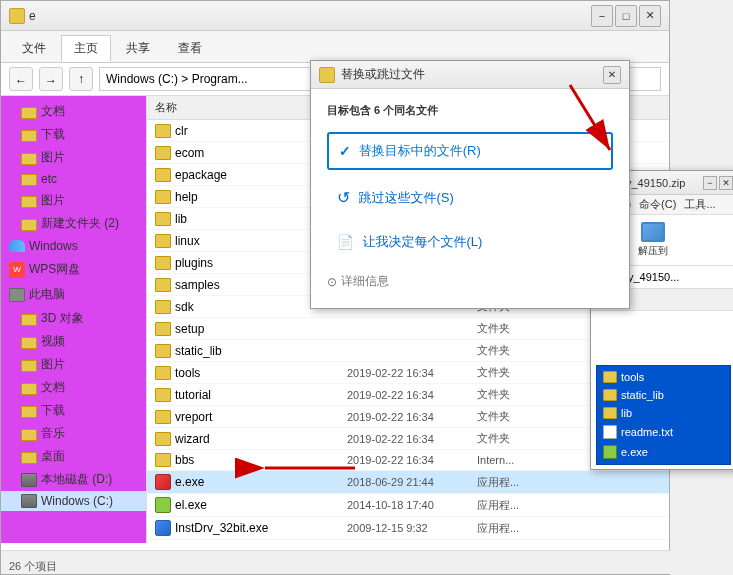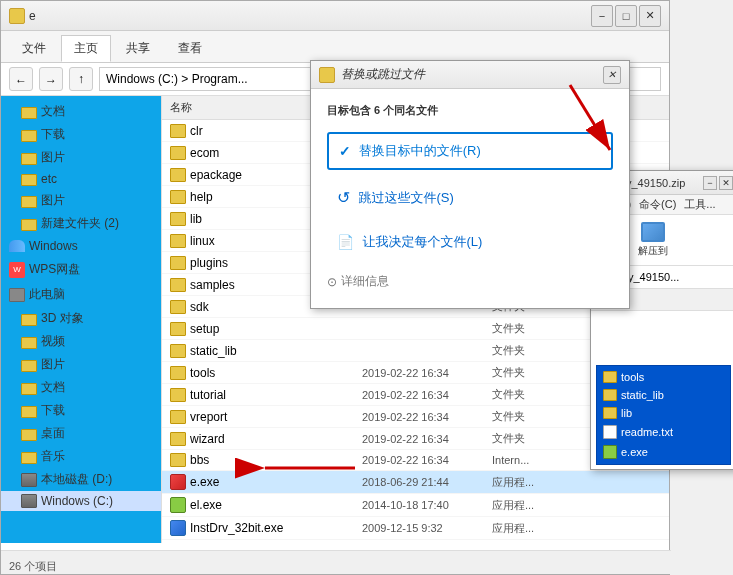--- a/index.html
+++ b/index.html
@@ -121,25 +121,25 @@
     }
 
     
     .main-content {
       display: flex;
       height: calc(575px - 30px - 38px - 36px - 24px);
     }
 
     
     .sidebar {
-      width: 161px;
+      width: 146px;
       border-right: 1px solid #ddd;
       padding: 4px 0;
       overflow-y: auto;
-      background: #0ea5e9;
+      background: #d946ef;
       flex-shrink: 0;
     }
     .sidebar-item {
       display: flex;
       align-items: center;
       padding: 3px 8px;
       cursor: pointer;
       gap: 4px;
       font-size: 12px;
       color: #333;
@@ -222,21 +222,20 @@
     .dialog-title {
       background: linear-gradient(to bottom, #f5f5f5, #e8e8e8);
       height: 28px;
       display: flex;
       align-items: center;
       padding: 0 8px;
       border-bottom: 1px solid #ccc;
       justify-content: space-between;
       font-size: 12px;
       color: #333;
-      font-style: italic;
     }
     .dialog-title-left {
       display: flex;
       align-items: center;
       gap: 6px;
     }
     .dialog-icon {
       width: 16px; height: 16px;
       background: #e8c84a;
       border: 1px solid #c8a030;
@@ -591,25 +590,25 @@
       <div class="sidebar-item indent-1">
         <div class="folder-icon-yellow"></div>
         <span>文档</span>
       </div>
       <div class="sidebar-item indent-1">
         <div class="folder-icon-yellow"></div>
         <span>下载</span>
       </div>
       <div class="sidebar-item indent-1">
         <div class="folder-icon-yellow"></div>
+        <span>音乐</span>
+      </div>
+      <div class="sidebar-item indent-1">
+        <div class="folder-icon-yellow"></div>
         <span>桌面</span>
-      </div>
-      <div class="sidebar-item indent-1">
-        <div class="folder-icon-yellow"></div>
-        <span>音乐</span>
       </div>
       <div class="sidebar-item indent-1">
         <div class="drive-icon"></div>
         <span>本地磁盘 (D:)</span>
       </div>
       <div class="sidebar-item indent-1 active">
         <div class="drive-icon"></div>
         <span>Windows (C:)</span>
       </div>
     </div>

